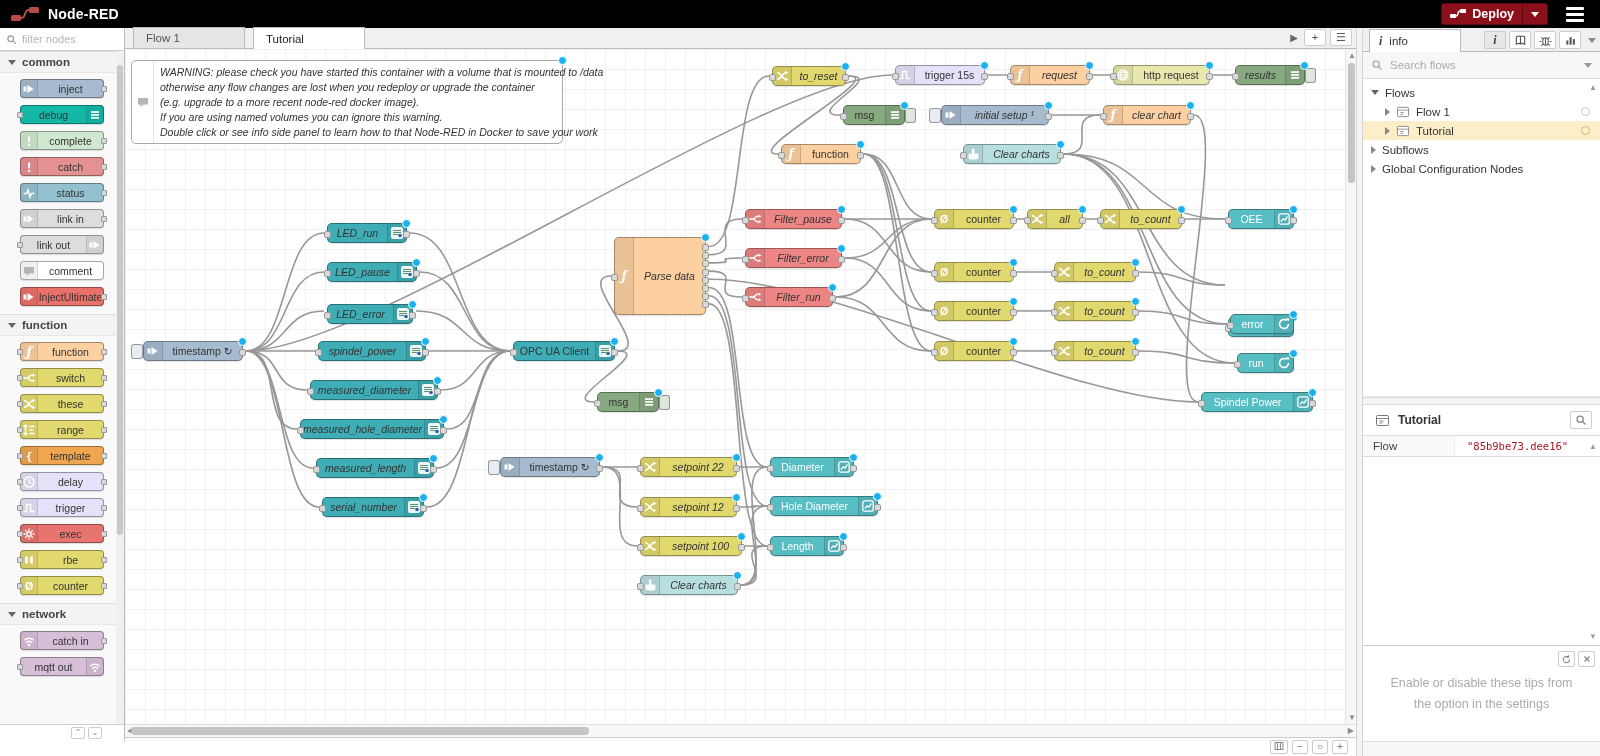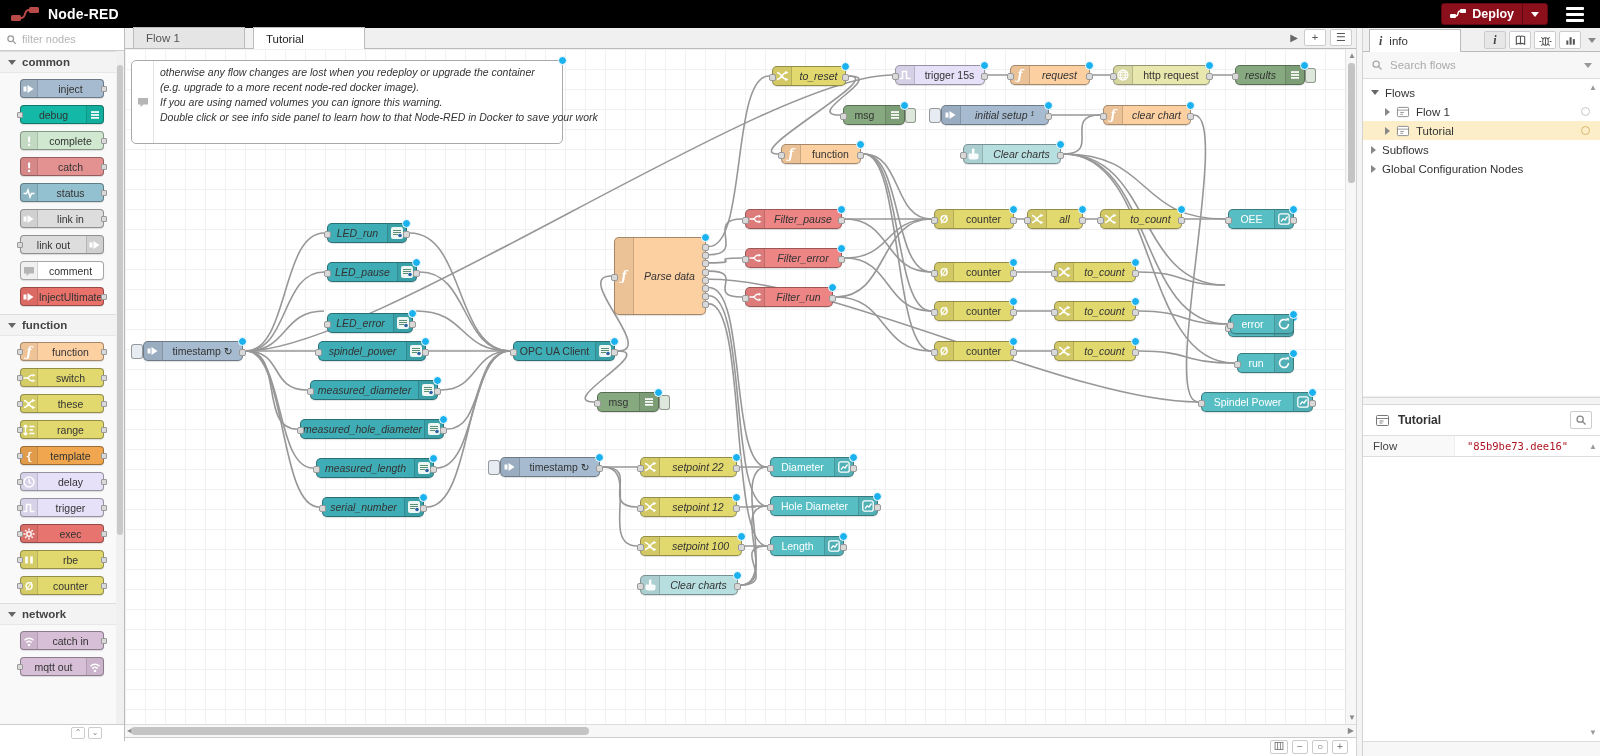--- a/index.html
+++ b/index.html
@@ -558,21 +558,21 @@
                   <path d="M3 4.5h8M3 6.5h8M3 8.5h5"></path>
                 </g>
                 <circle cx="10" cy="9.5" r="1.8" fill="#2b5fa3"></circle>
               </svg>
             </span>
             <span class="lbl has-right">LED_pause</span>
             <span class="port in" style="top:6.5px"></span>
             <span class="port out" style="top:6.5px"></span>
             <span class="dot"></span>
           </div>
-          <div class="rnode italic" style="left: 202px; top: 264px; width: 86px; background: rgb(63, 173, 181);">
+          <div class="rnode italic" style="left: 202px; top: 255px; width: 86px; background: rgb(63, 173, 181);">
             <span class="izone right">
               <svg width="14" height="14" viewBox="0 0 14 14">
                 <rect x="1" y="1" width="12" height="12" rx="2" fill="#eef6f3"></rect>
                 <g stroke="#5a8f74" stroke-width="1" fill="none">
                   <path d="M3 4.5h8M3 6.5h8M3 8.5h5"></path>
                 </g>
                 <circle cx="10" cy="9.5" r="1.8" fill="#2b5fa3"></circle>
               </svg>
             </span>
             <span class="lbl has-right">LED_error</span>
@@ -1205,20 +1205,21 @@
             <span class="port out" style="top:6.5px"></span>
             <span class="dot"></span>
           </div>
           <div id="comment-node" style="left: 6px; top: 11px; width: 432px; height: 84px;">
             <span class="cicon">
               <svg width="14" height="14" viewBox="0 0 14 14">
                 <path fill="#b5b5b5" d="M2 3h10v6.5H7.5L4.5 12V9.5H2z"></path>
               </svg>
             </span>
             <div class="ctext">
+              <p>WARNING: please check you have started this container with a volume that is mounted to /data</p>
               <p>otherwise any flow changes are lost when you redeploy or upgrade the container</p>
               <p>(e.g. upgrade to a more recent node-red docker image).</p>
               <p>If you are using named volumes you can ignore this warning.</p>
               <p>Double click or see info side panel to learn how to that Node-RED in Docker to save your work</p>
             </div>
             <span class="dot"></span>
           </div>
         </div>
       <div id="vscroll">
         <span class="sb-ar" style="left:2px;top:2px">▲</span>
@@ -1352,16 +1353,31 @@
         </div>
       </div>
       <div id="panel-tbl">
         <div class="k">Flow</div>
         <div class="v">"85b9be73.dee16"</div>
         <span class="tri">▲</span>
       </div>
       <div id="panel-body">
         <span class="tri">▼</span>
       </div>
+      <div id="tips">
+        <div id="tips-btns">
+          <div class="tip-btn">
+            <svg width="11" height="11" viewBox="0 0 14 14">
+                <path stroke="#888" stroke-width="1.4" fill="none" d="M11 7a4 4 0 1 1-1.4-3M9.5 1.6l.3 2.6-2.6.3"></path>
+              </svg>
+          </div>
+          <div class="tip-btn">
+            <svg width="10" height="10" viewBox="0 0 14 14">
+                <path stroke="#888" stroke-width="1.8" d="M3.5 3.5l7 7M10.5 3.5l-7 7"></path>
+              </svg>
+          </div>
+        </div>
+        <div class="txt">Enable or disable these tips from the option in the settings</div>
+      </div>
       <div id="sb-strip"></div>
     </div>
   </div>
 </div>
 
 </body></html>

